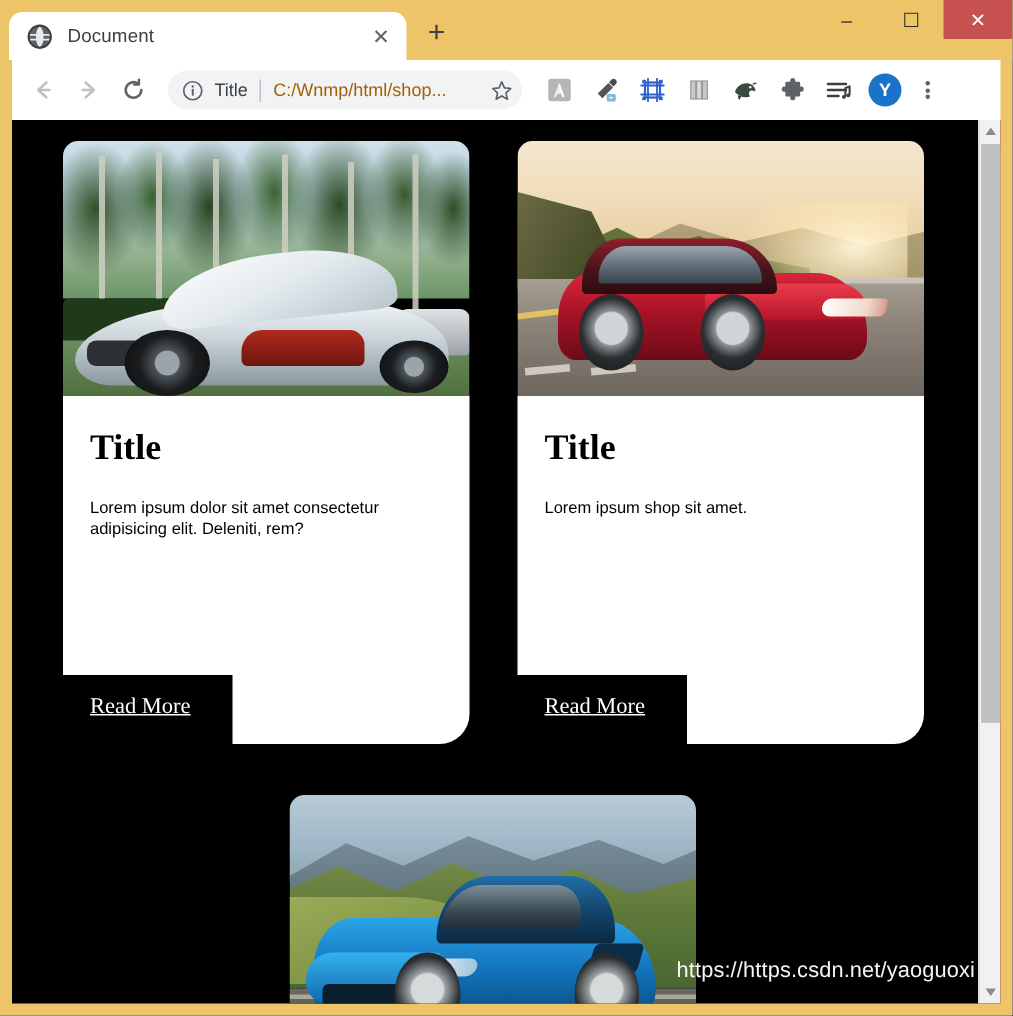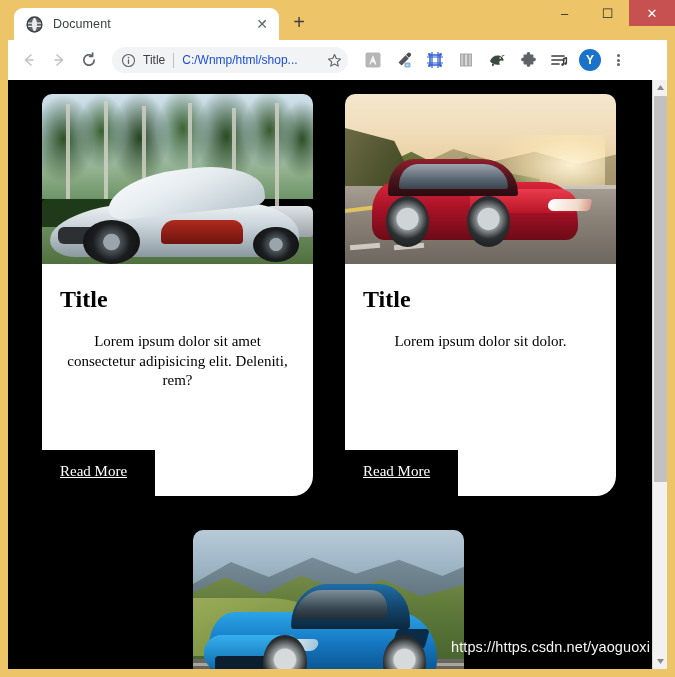--- a/index.html
+++ b/index.html
@@ -23,21 +23,21 @@
   #title-bar {
     position: absolute;
     left: 0; top: 0;
     width: 675px;
     height: 40px;
     background: #eec469;
   }
 
   #tab-strip {
     position: absolute;
-    left: 14px; top: 8px;
+    left: 6px; top: 8px;
     display: flex;
     height: 32px;
   }
 
   #browser-tab {
     position: relative;
     width: 265px;
     height: 32px;
     background: #ffffff;
     border-radius: 9px 9px 0 0;
@@ -161,21 +161,21 @@
     width: 1px;
     height: 15px;
     background: #bdc1c6;
     margin: 0 8px;
     flex: 0 0 auto;
   }
 
   #omnibox-url {
     flex: 1 1 auto;
     font-size: 12px;
-    color: #1d4ed8;
+    color: #a16207;
     white-space: nowrap;
     overflow: hidden;
   }
 
   #bookmark-star {
     flex: 0 0 auto;
     width: 20px; height: 20px;
     display: flex; align-items: center; justify-content: center;
     cursor: pointer;
   }
@@ -272,26 +272,25 @@
   .card-title {
     font-family: "Liberation Serif", serif;
     font-size: 24px;
     font-weight: bold;
     color: #000000;
     margin: 0;
     line-height: 1.1;
   }
 
   .card-text {
-    font-family: Liberation Serif, serif;
-    font-size: 15px;
+    font-family: Liberation Sans, sans-serif;
+    font-size: 11px;
     color: #000000;
     margin: 20px 0 0 0;
     line-height: 1.28;
-    text-align: center;
   }
 
   
   .card-footer {
     position: absolute;
     left: 0; top: 356px;
     width: 271px;
     height: 46px;
     background: transparent;
   }
@@ -679,21 +678,21 @@
             <div class="c2-hood"></div>
             <div class="c2-greenhouse"></div>
             <div class="c2-glass"></div>
             <div class="c2-headlight"></div>
             <div class="c2-wheel rear"></div>
             <div class="c2-wheel front"></div>
           </div>
         </div>
         <div class="card-body">
           <h2 class="card-title">Title</h2>
-          <p class="card-text">Lorem ipsum dolor sit dolor.</p>
+          <p class="card-text">Lorem ipsum shop sit amet.</p>
         </div>
         <div class="card-footer">
           <div class="card-footer-fill"></div>
           <a class="read-more-link">Read More</a>
         </div>
       </div>
 
       <div class="card" style="left:185px; top:450px;">
         <div class="card-image">
           <div class="img-canvas">

